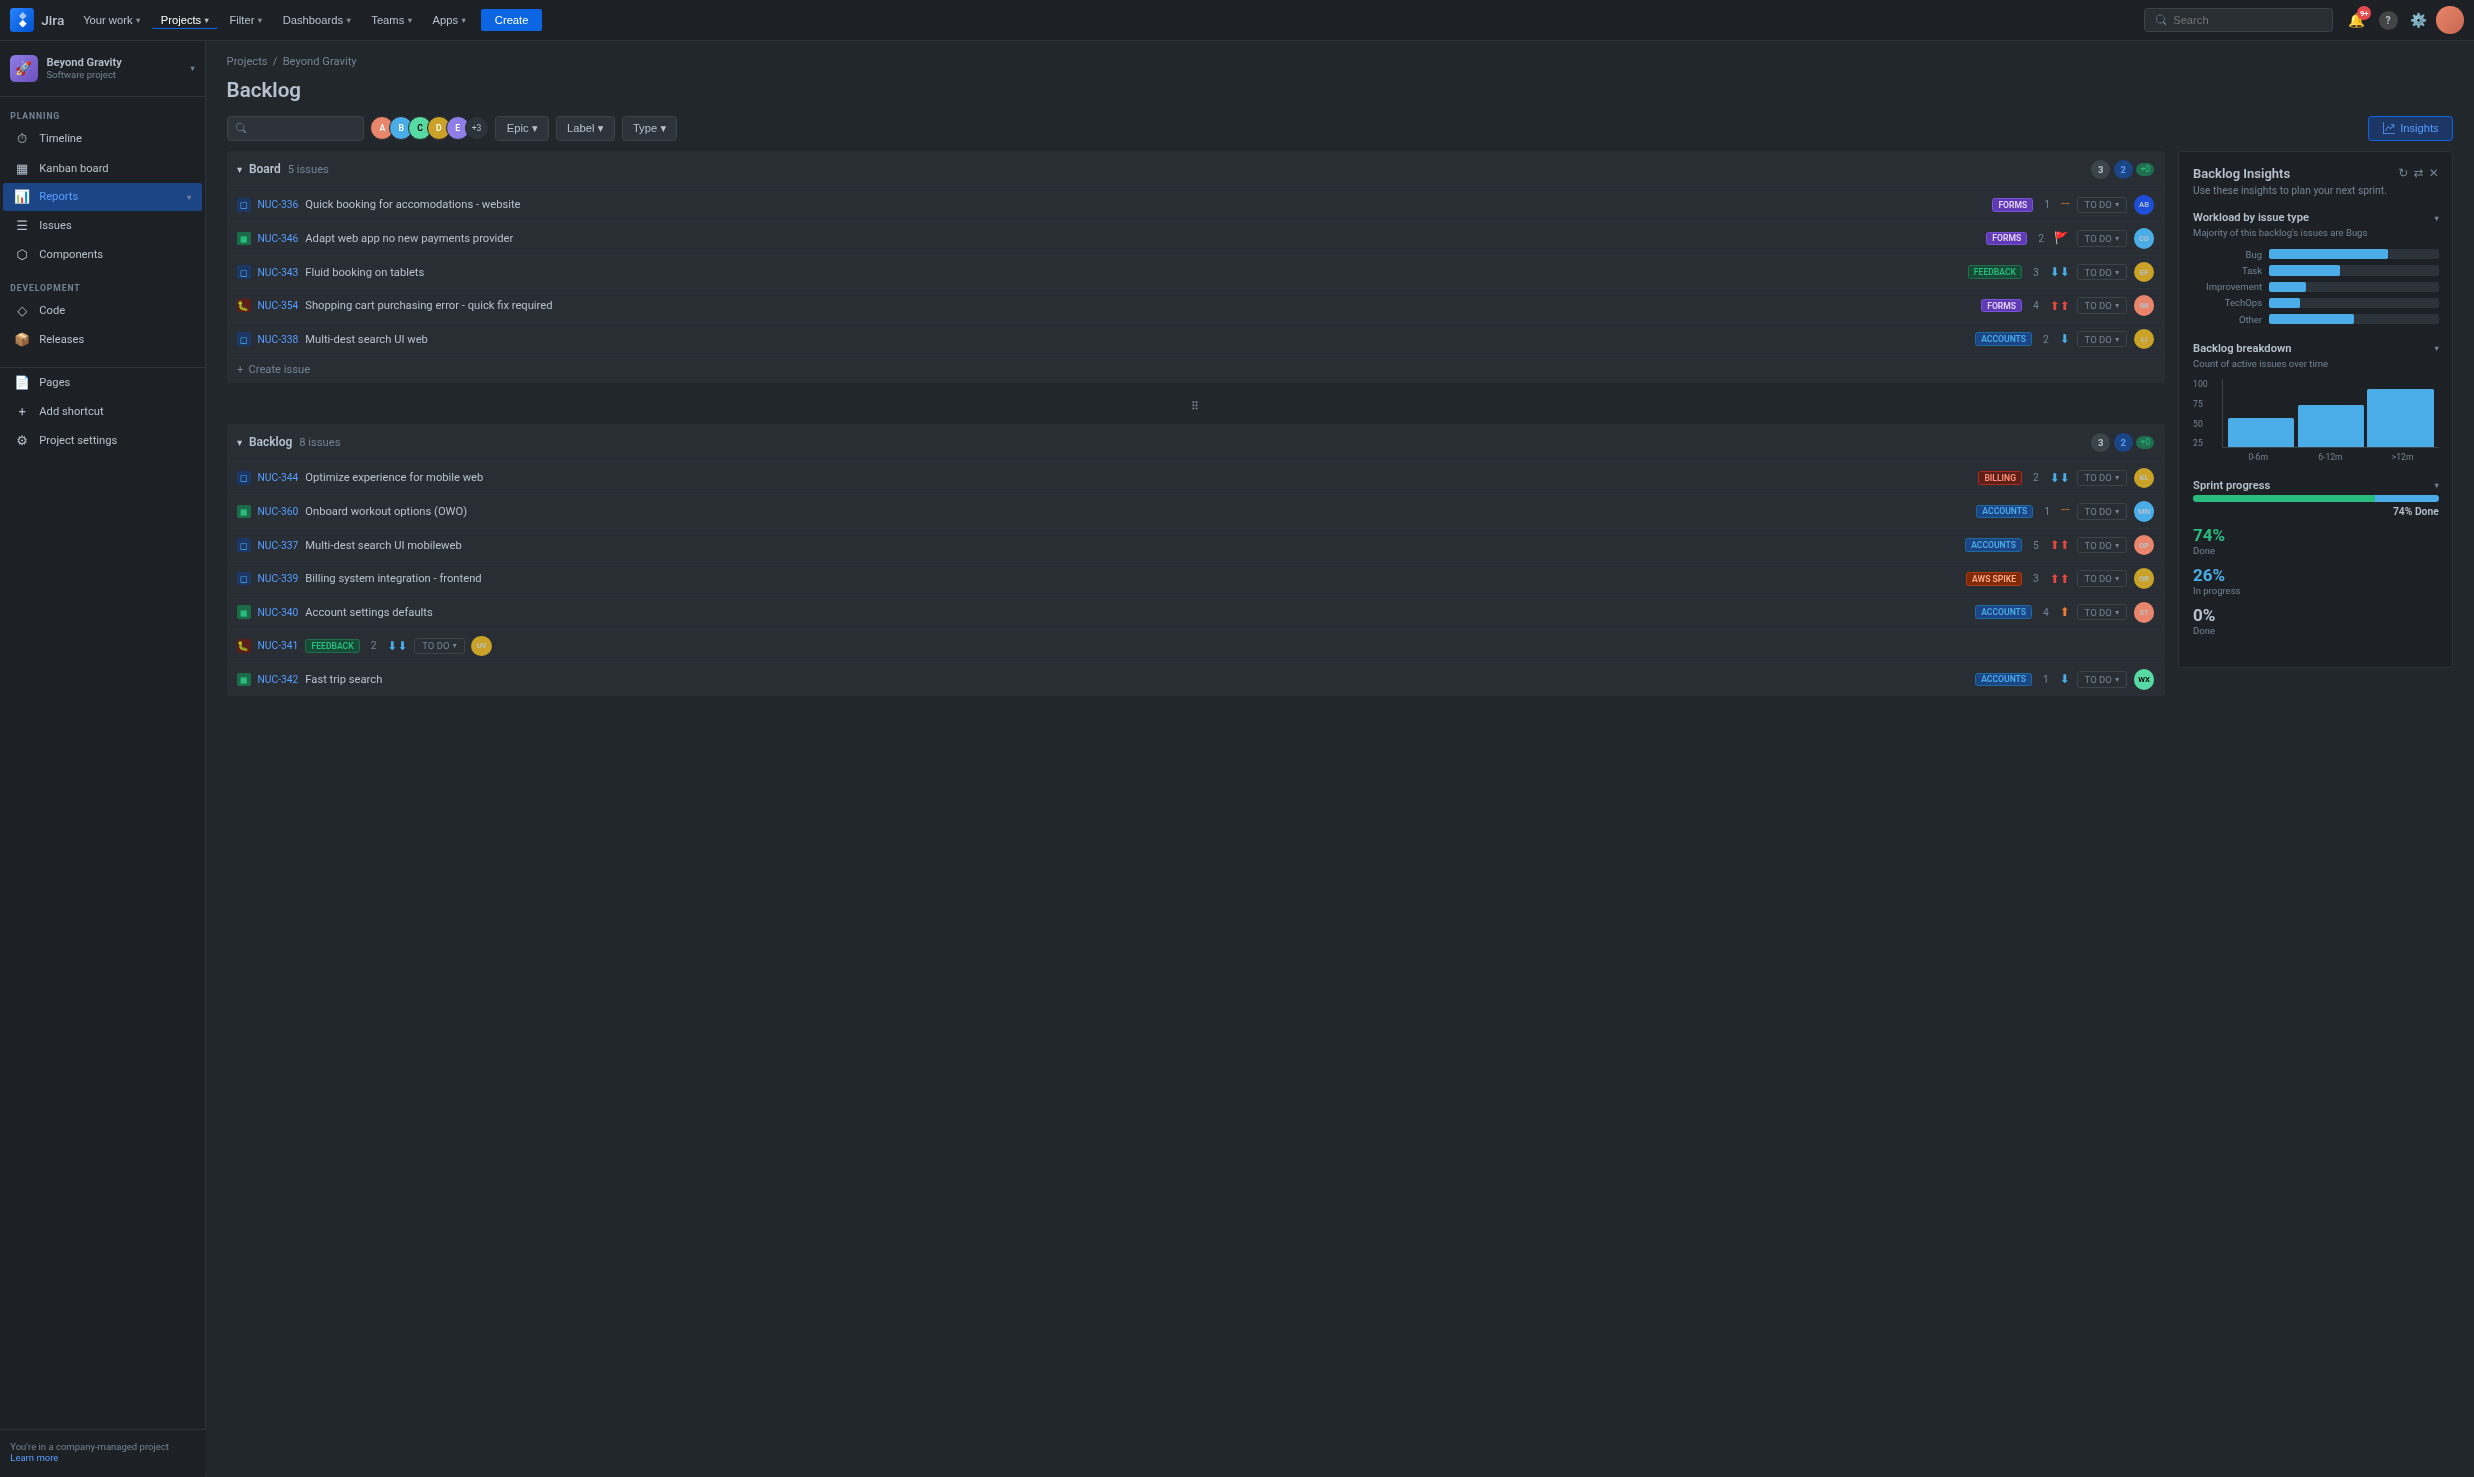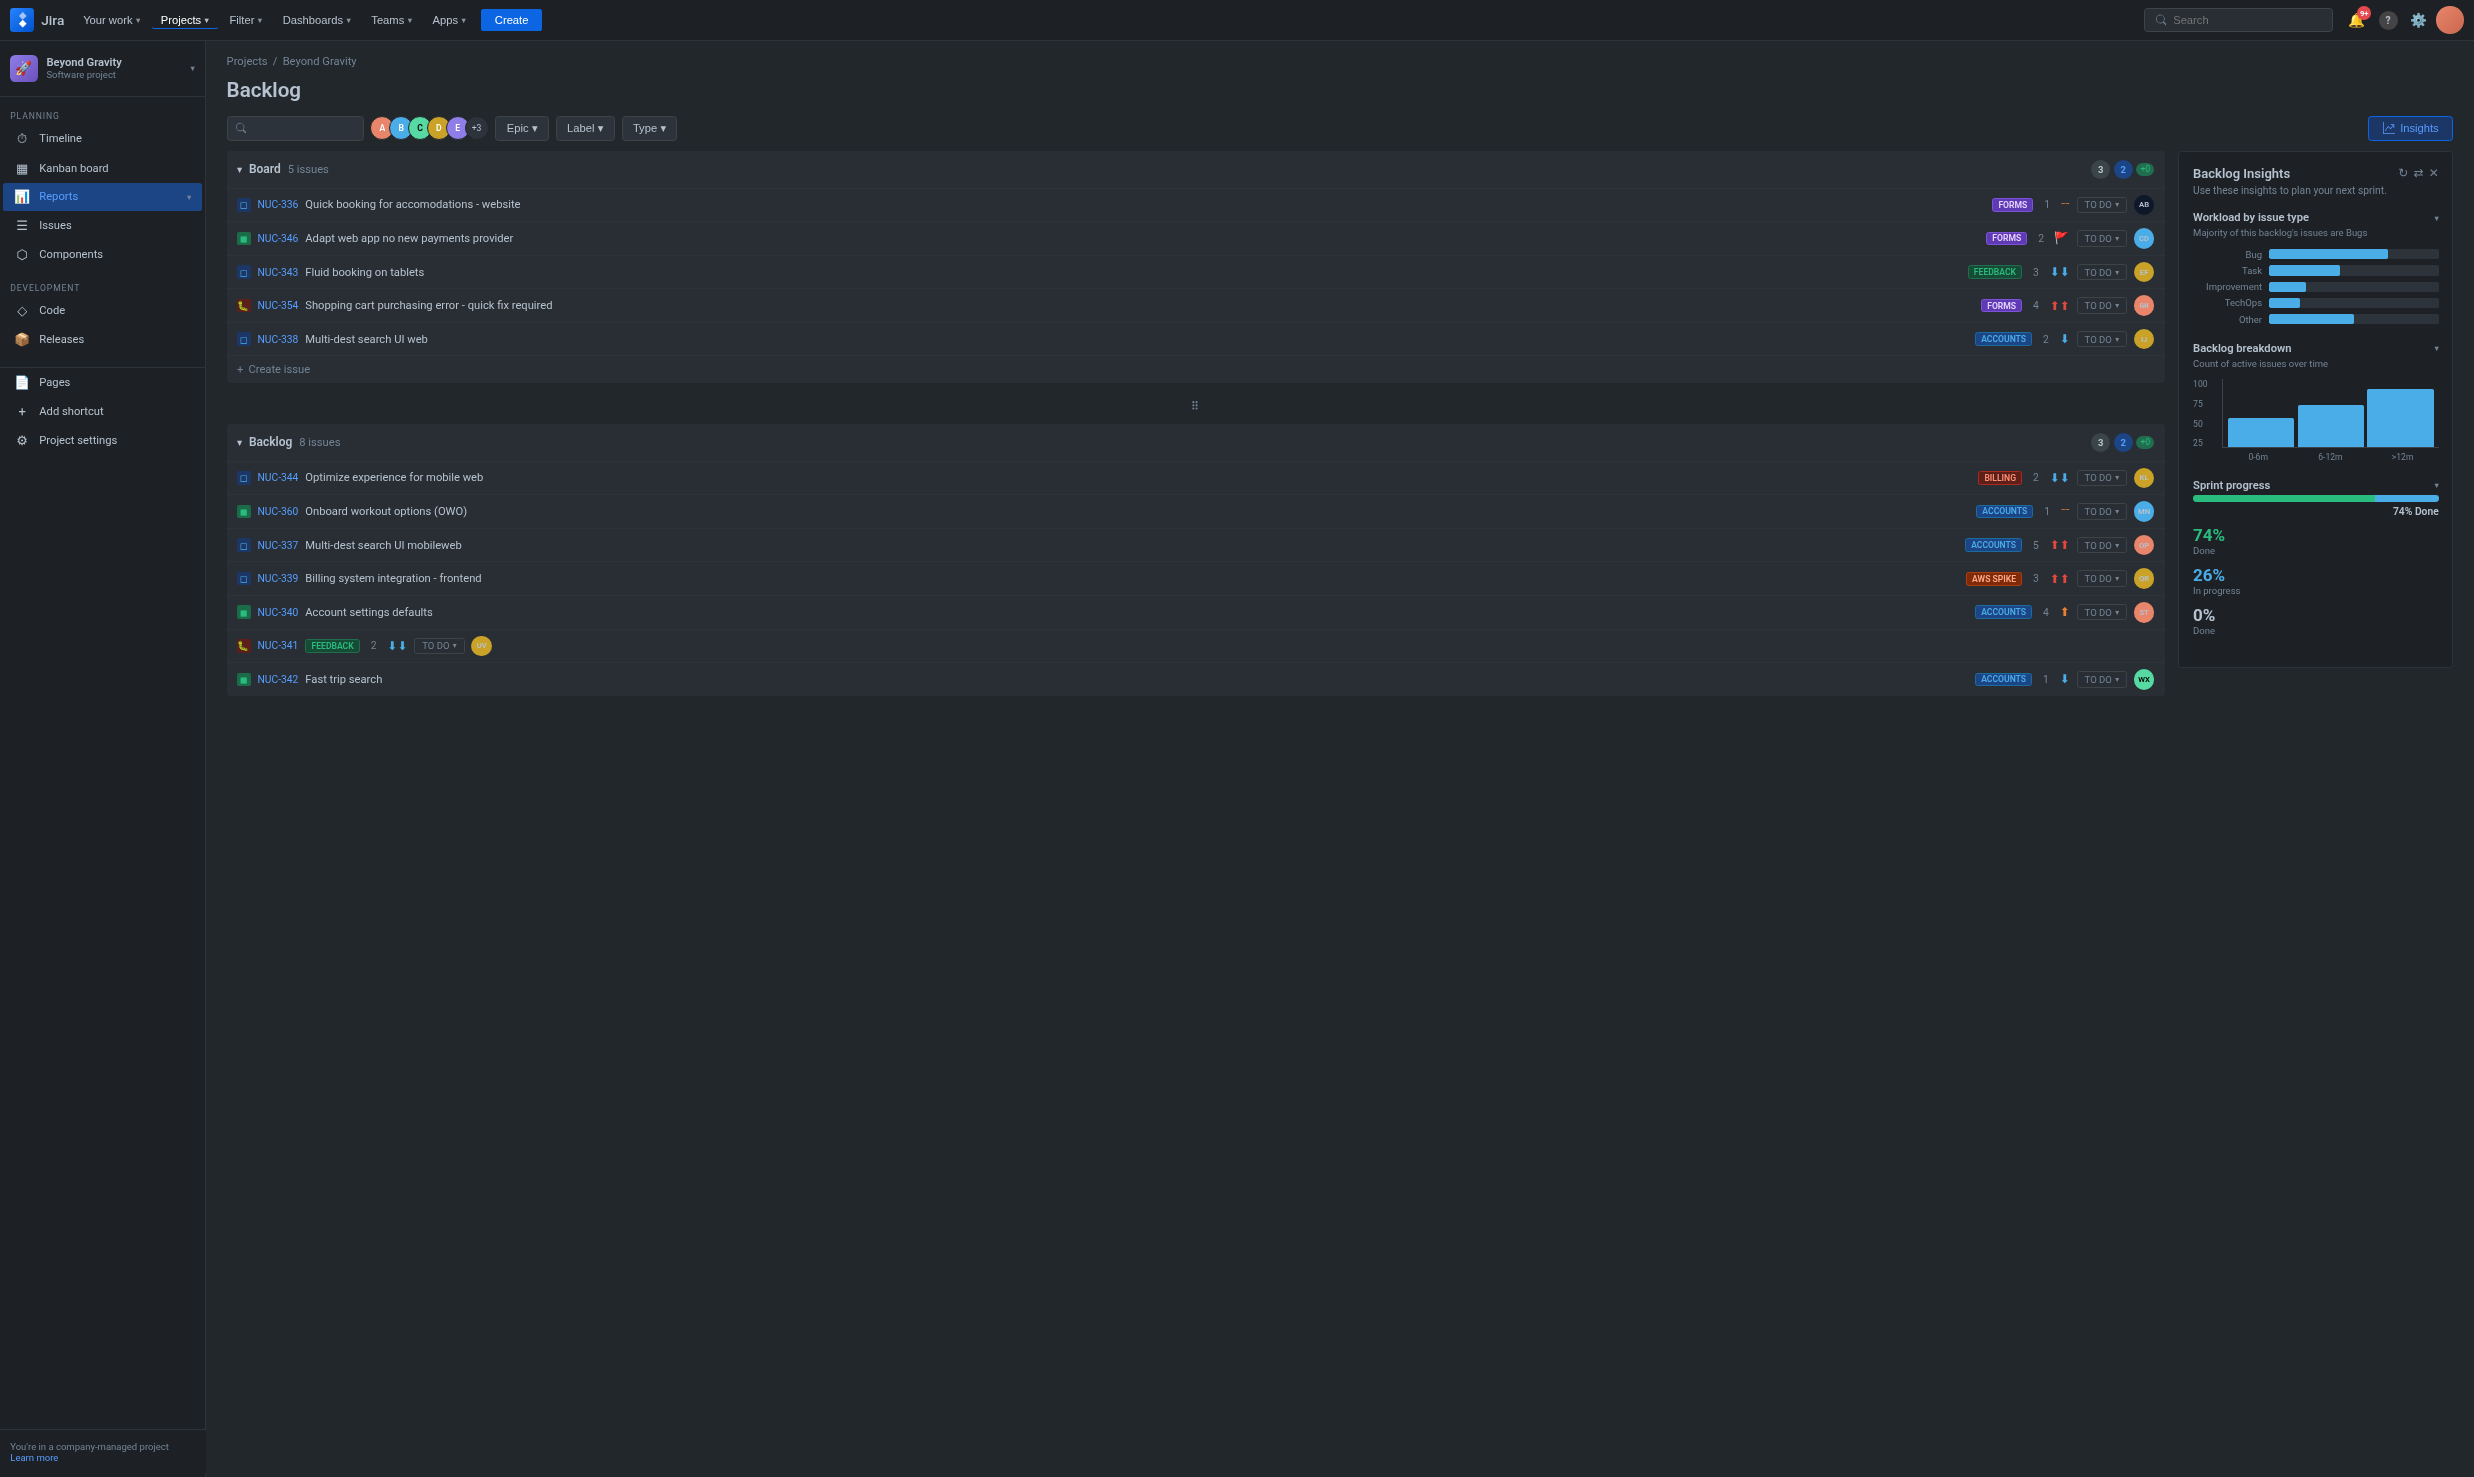--- a/index.html
+++ b/index.html
@@ -21,21 +21,21 @@
     .badge { position: absolute; top: 0; right: 0; background: #e5484d; color: #fff; border-radius: 50%; width: 13.7px; height: 13.7px; font-size: 7.7px; display: flex; align-items: center; justify-content: center; font-weight: 700; }
     .avatar-img { width: 27.5px; height: 27.5px; border-radius: 50%; background: linear-gradient(135deg, #e8856a, #c96850); }
 
     
     .sidebar { position: fixed; top: 41px; left: 0; bottom: 0; width: 206px; background: #1d2125; border-right: 0.9px solid #2c333a; overflow-y: auto; padding-bottom: 17px; z-index: 50; }
     .sidebar-project { padding: 13.7px 10.3px; display: flex; align-items: center; gap: 8.6px; border-bottom: 0.9px solid #2c333a; }
     .project-icon { width: 27.5px; height: 27.5px; border-radius: 5.2px; background: linear-gradient(135deg, #8f7ee7, #6b4fbb); display: flex; align-items: center; justify-content: center; font-size: 13.7px; }
     .project-info { flex: 1; }
     .project-name { color: #b6c2cf; font-size: 11.2px; font-weight: 600; }
     .project-type { color: #738496; font-size: 9.5px; }
-    .sidebar-section-label { color: #738496; font-size: 8.6px; font-weight: 400; letter-spacing: 0.9px; text-transform: uppercase; padding: 13.7px 10.3px 3.4px; }
+    .sidebar-section-label { color: #738496; font-size: 8.6px; font-weight: 700; letter-spacing: 0.9px; text-transform: uppercase; padding: 13.7px 10.3px 3.4px; }
     .sidebar-item { display: flex; align-items: center; gap: 8.6px; padding: 6.9px 10.3px; cursor: pointer; border-radius: 2.6px; margin: 0 3.4px; color: #b6c2cf; font-size: 11.2px; position: relative; }
     .sidebar-item.active { background: #1c4586; color: #579dff; }
     .sidebar-item-icon { width: 17px; display: flex; justify-content: center; font-size: 13px; }
     .sidebar-chevron { margin-left: auto; font-size: 8.6px; color: #738496; }
     .sidebar-bottom { position: fixed; bottom: 4px; left: 0; width: 206px; padding: 10.3px; border-top: 0.9px solid #2c333a; background: #1d2125; }
     .sidebar-bottom-text { color: #738496; font-size: 9.5px; }
     .sidebar-bottom-link { color: #579dff; font-size: 9.5px; cursor: pointer; }
 
     
     .main { margin-left: 206px; margin-top: 41px; padding: 0; min-height: calc(100vh - 41px); background: #22272b; }
@@ -332,21 +332,21 @@
         </div>
 
         <div class="issue-row">
           <div class="issue-type-icon icon-task">◻</div>
           <span class="issue-id">NUC-336</span>
           <span class="issue-title">Quick booking for accomodations - website</span>
           <span class="issue-label label-forms">FORMS</span>
           <span class="issue-num">1</span>
           <span class="priority-icon priority-medium">⁻⁻</span>
           <div class="status-badge">TO DO <span class="status-chevron">▾</span></div>
-          <div class="issue-avatar" style="background:#0f172a;">AB</div>
+          <div class="issue-avatar" style="background:#1d4ed8;">AB</div>
         </div>
 
         <div class="issue-row">
           <div class="issue-type-icon icon-story">◼</div>
           <span class="issue-id">NUC-346</span>
           <span class="issue-title">Adapt web app no new payments provider</span>
           <span class="issue-label label-forms">FORMS</span>
           <span class="issue-num">2</span>
           <span class="priority-icon priority-critical">🚩</span>
           <div class="status-badge">TO DO <span class="status-chevron">▾</span></div>

